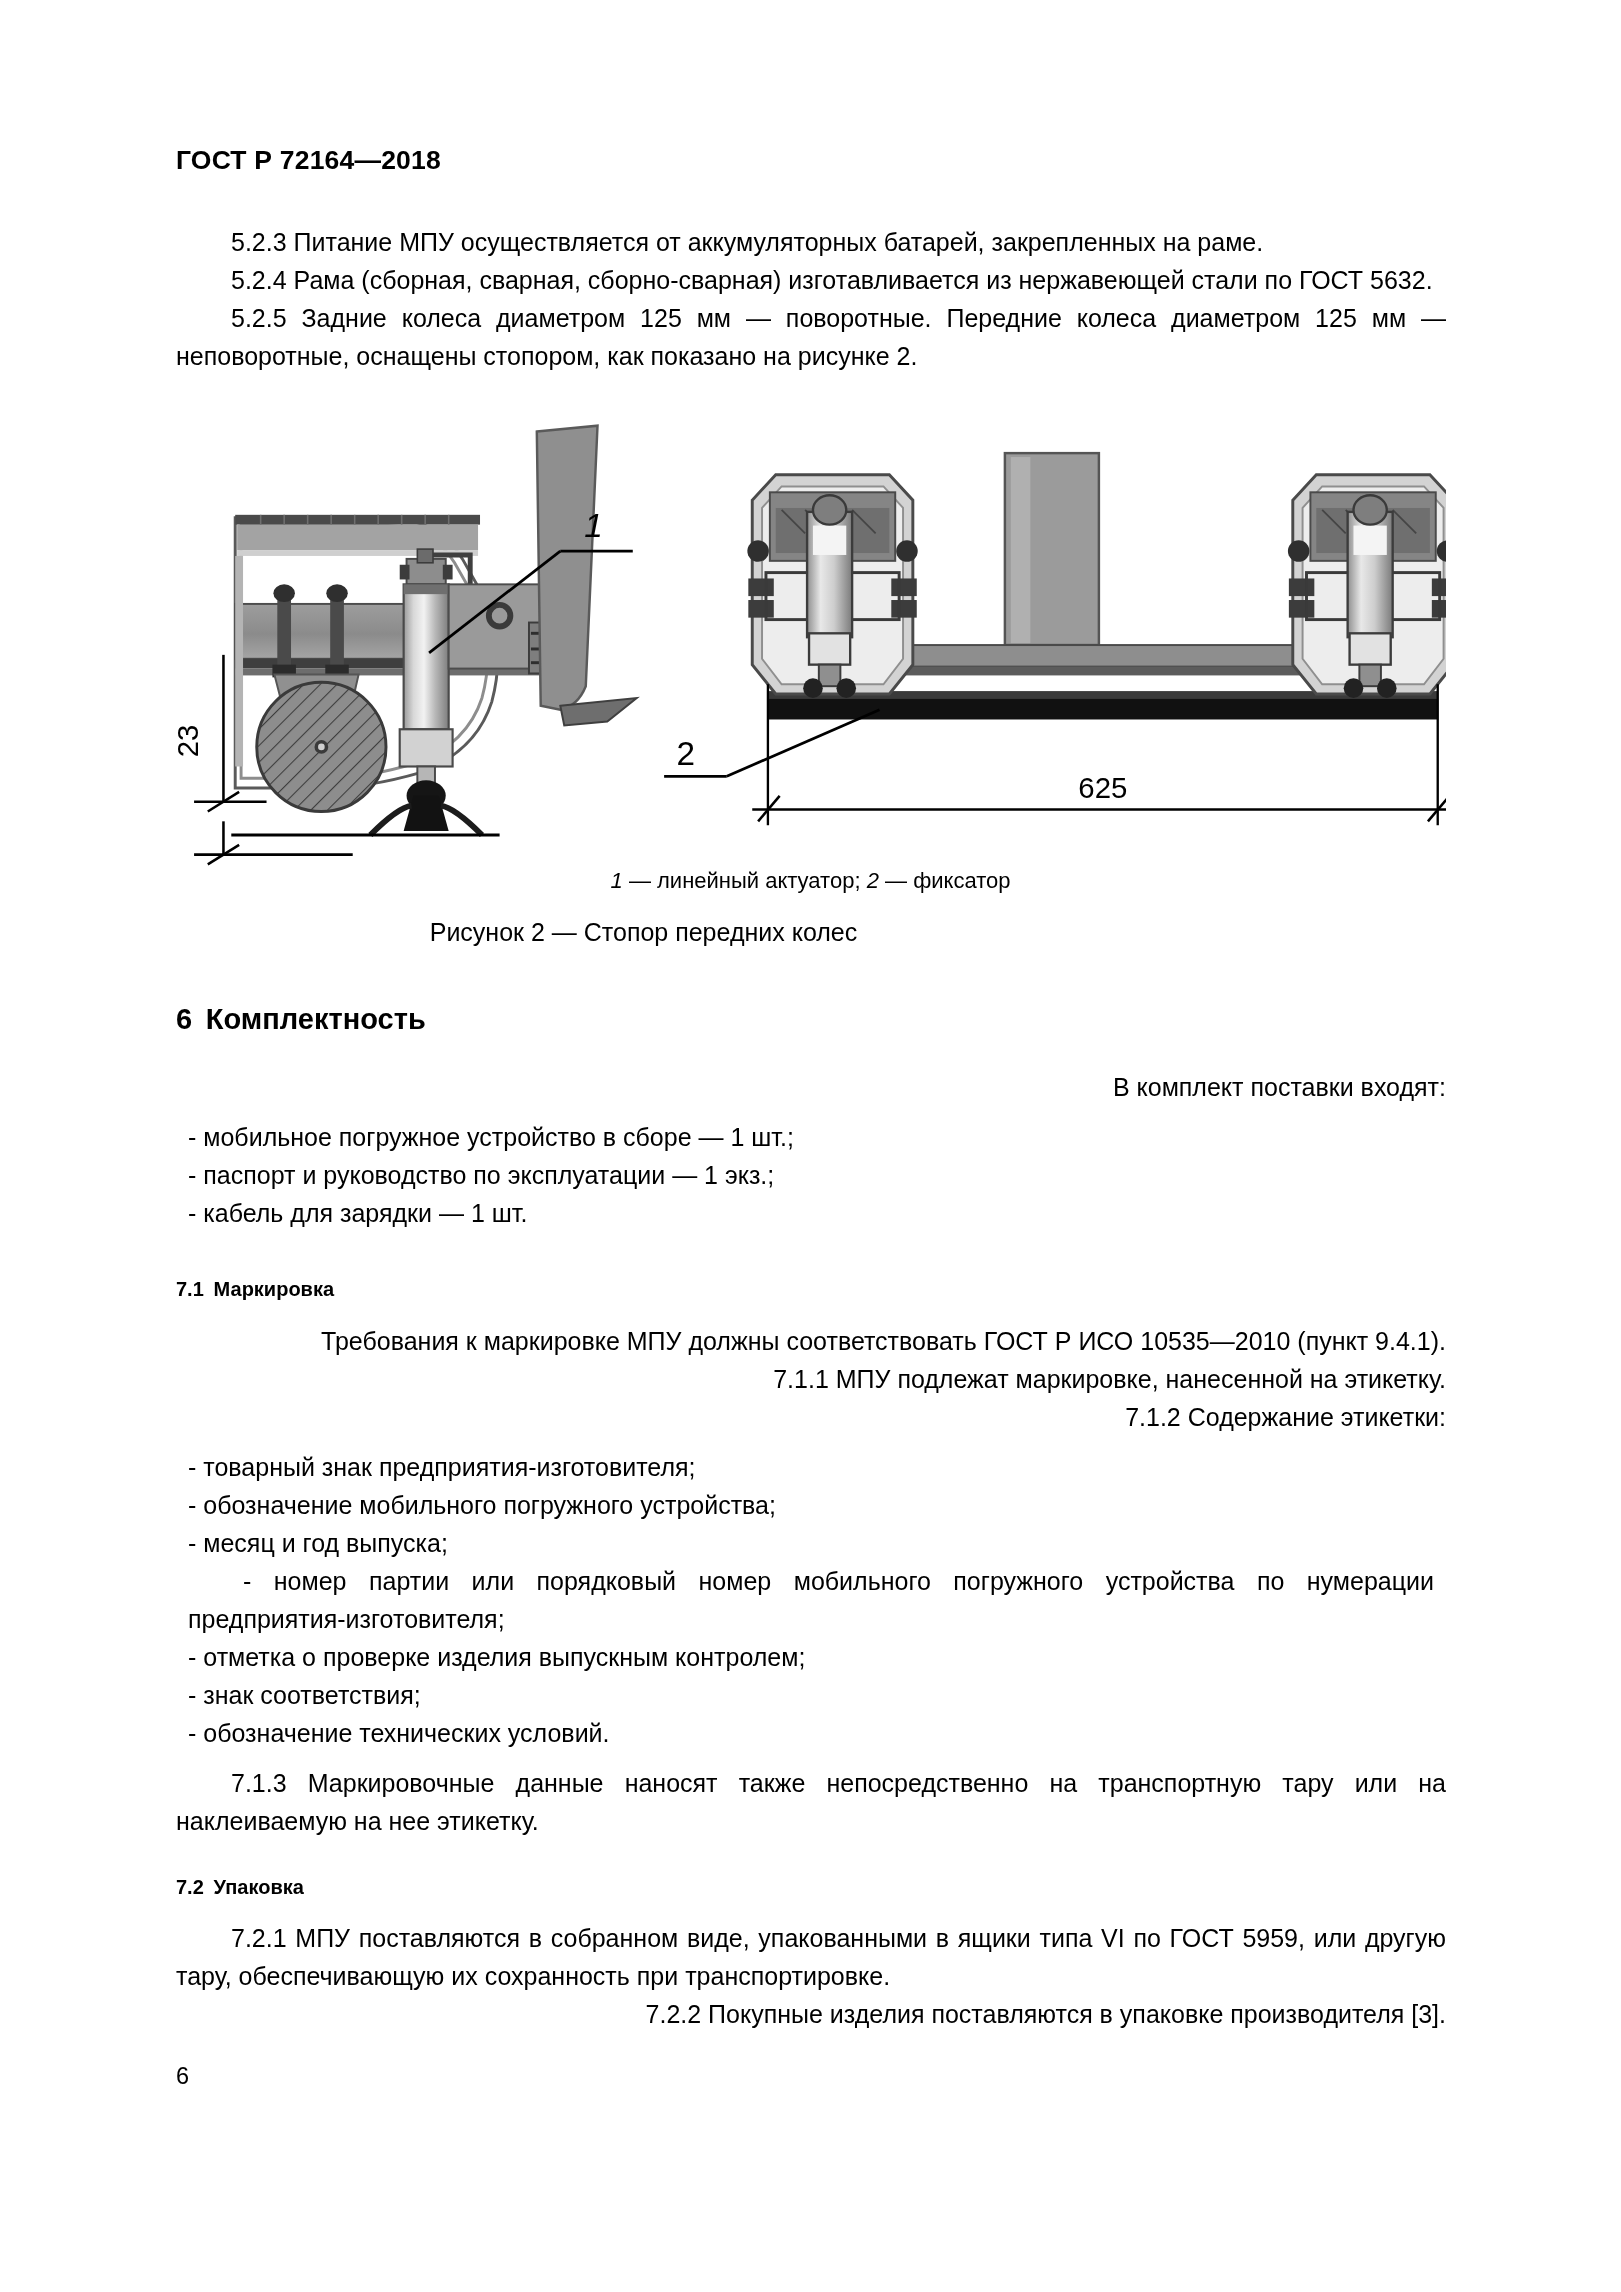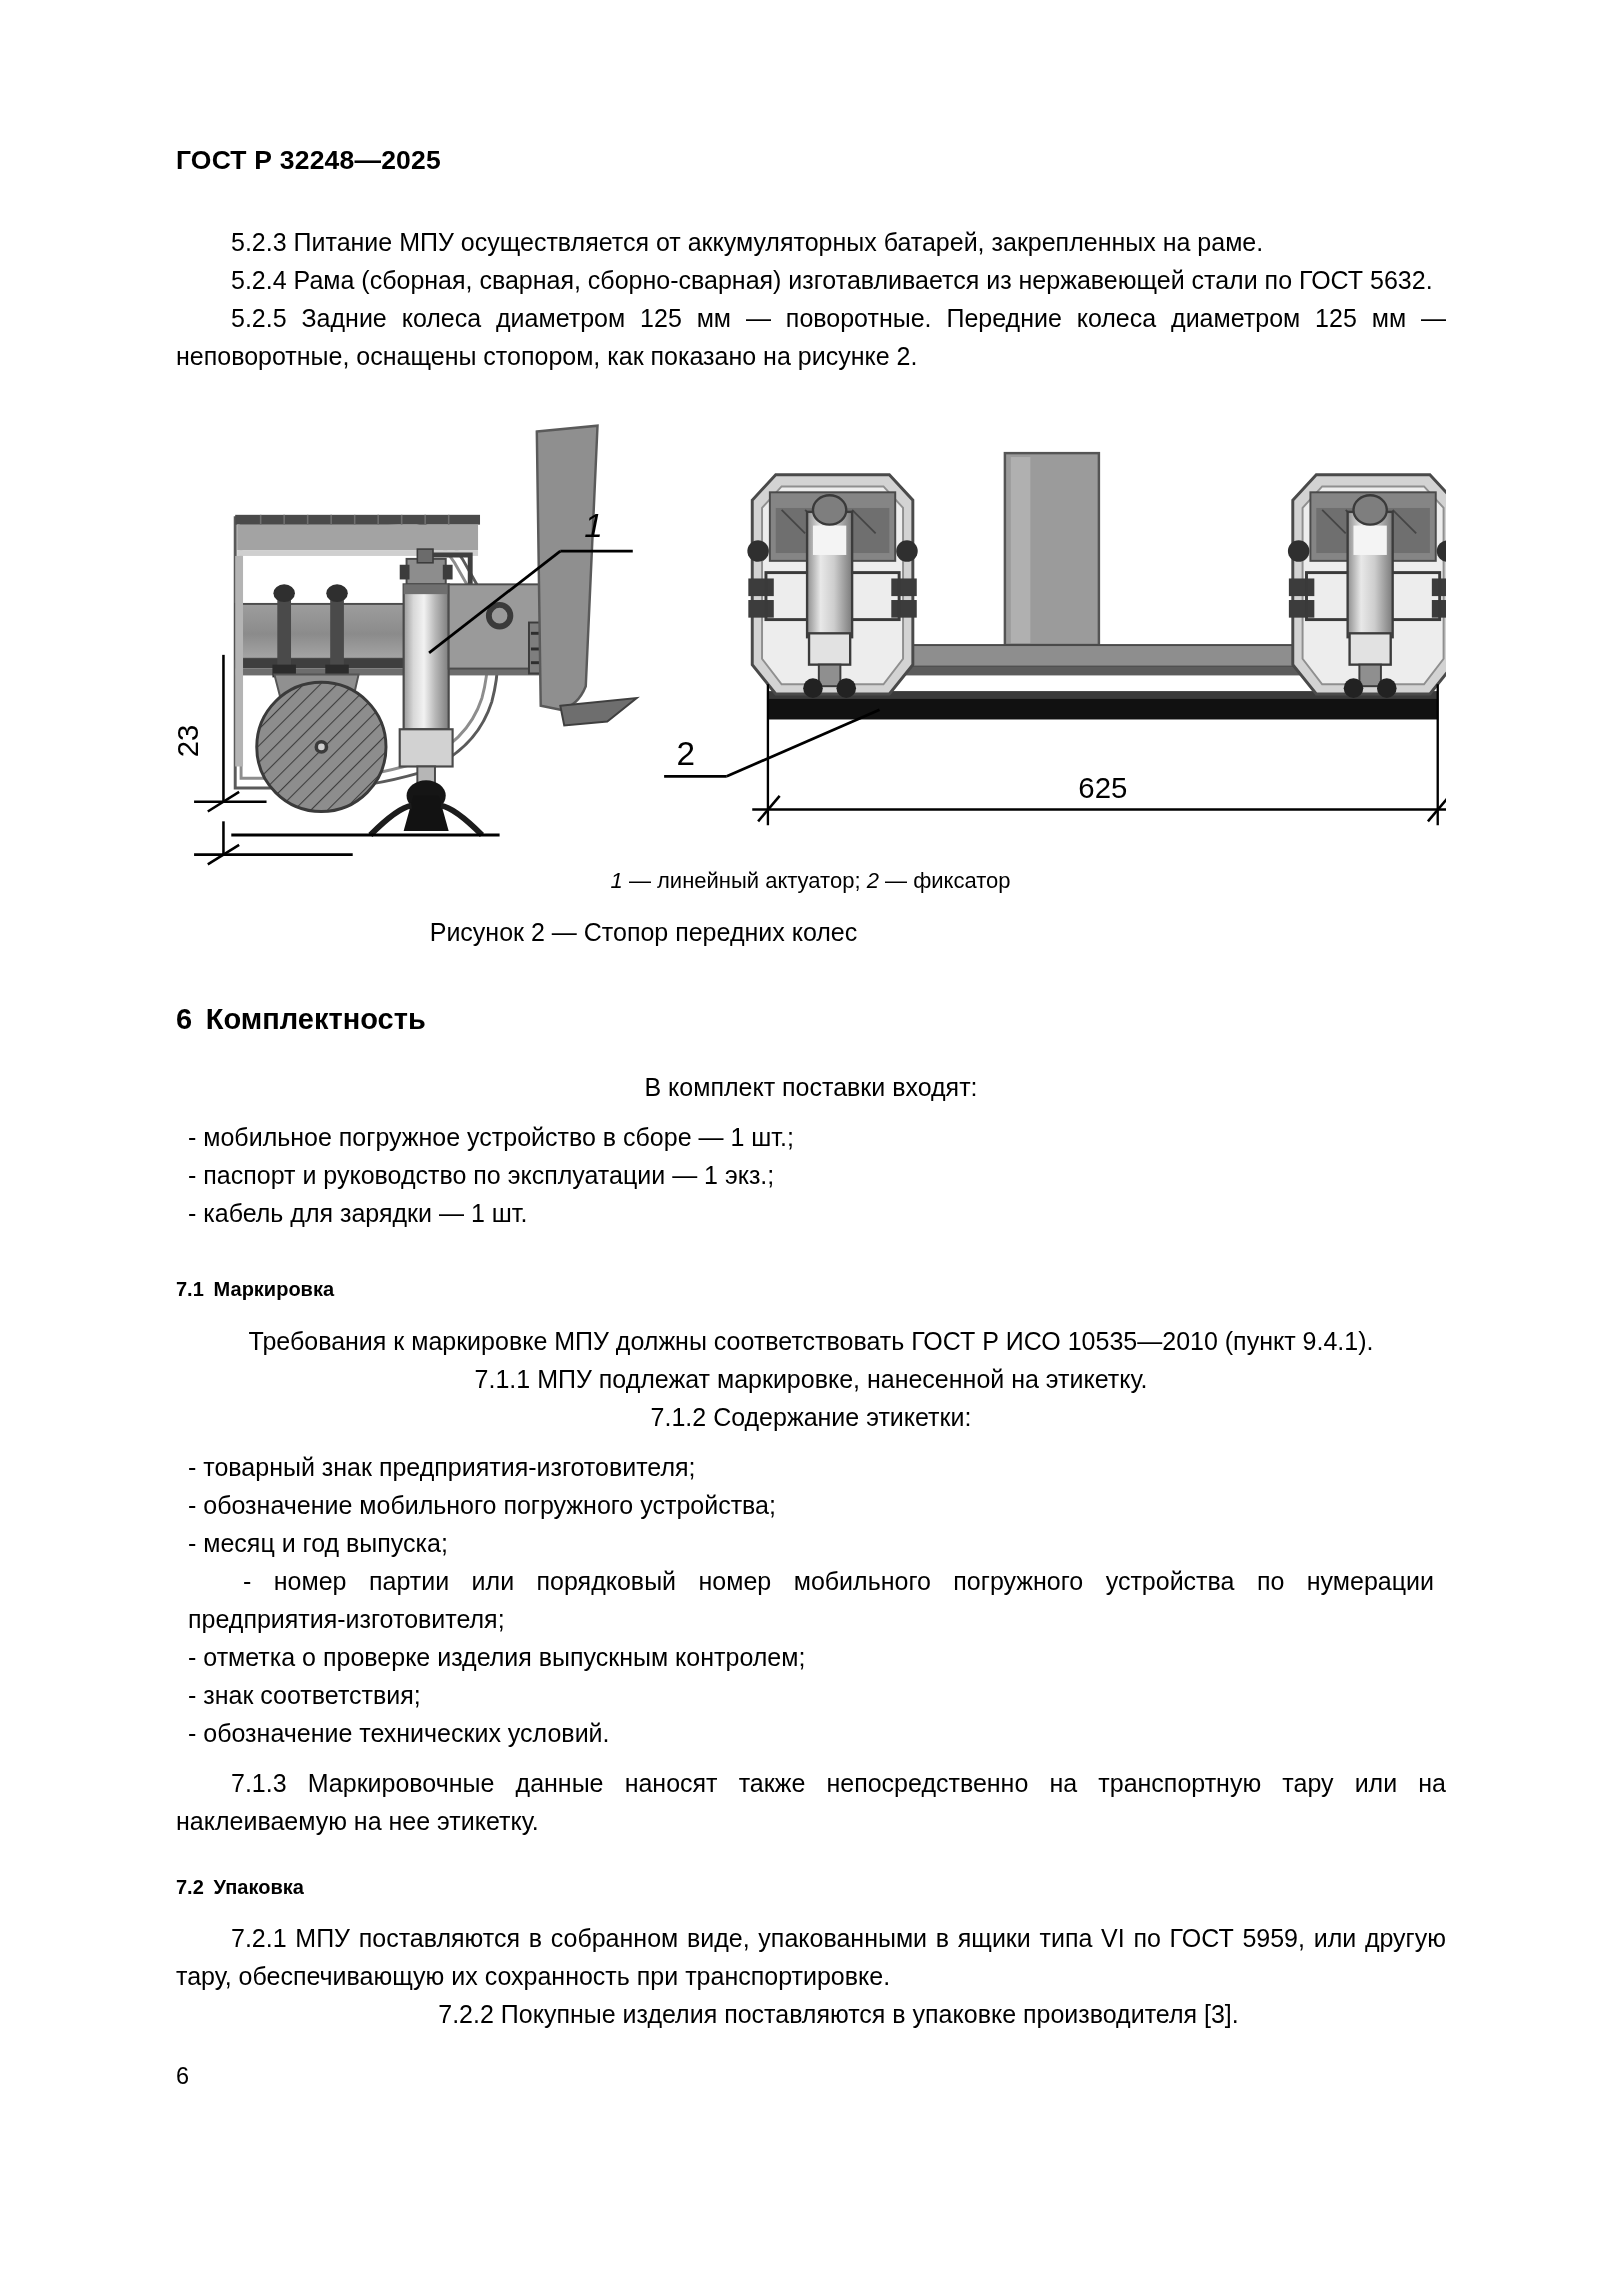--- a/index.html
+++ b/index.html
@@ -45,21 +45,21 @@
     margin: 0;
     font-size: 25px;
     line-height: 38px;
     text-align: justify;
     text-justify: inter-word;
   }
   p.par.ind {
     text-indent: 55px;
   }
   p.par.nojust {
-    text-align: center;
+    text-align: right;
   }
   .gap-s { height: 13.7px; }
   .gap-m { height: 29px; }
   .gap-l { height: 51px; }
 
   ul.dashlist {
     margin: 12px;
     padding: 0;
     list-style: none;
   }
@@ -122,21 +122,21 @@
     left: 176px;
     top: 2063px;
     font-size: 23.5px;
   }
 </style>
 </head>
 <body>
 
 <div class="page">
 
-  <div class="doc-header">ГОСТ Р 32248—2025</div>
+  <div class="doc-header">ГОСТ Р 72164—2018</div>
 
   <div class="body-col">
     <p class="par ind">5.2.3  Питание МПУ осуществляется от аккумуляторных батарей, закрепленных на раме.</p>
     <p class="par ind">5.2.4  Рама (сборная, сварная, сборно-сварная) изготавливается из нержавеющей стали по ГОСТ 5632.</p>
     <p class="par ind">5.2.5  Задние колеса диаметром 125 мм — поворотные. Передние колеса диаметром 125 мм — неповоротные, оснащены стопором, как показано на рисунке 2.</p>
   </div>
 
   <div class="figure-block">
     <svg class="figure-svg" width="1270" height="519" viewBox="0 0 1296 530" xmlns="http://www.w3.org/2000/svg">
       <defs>

